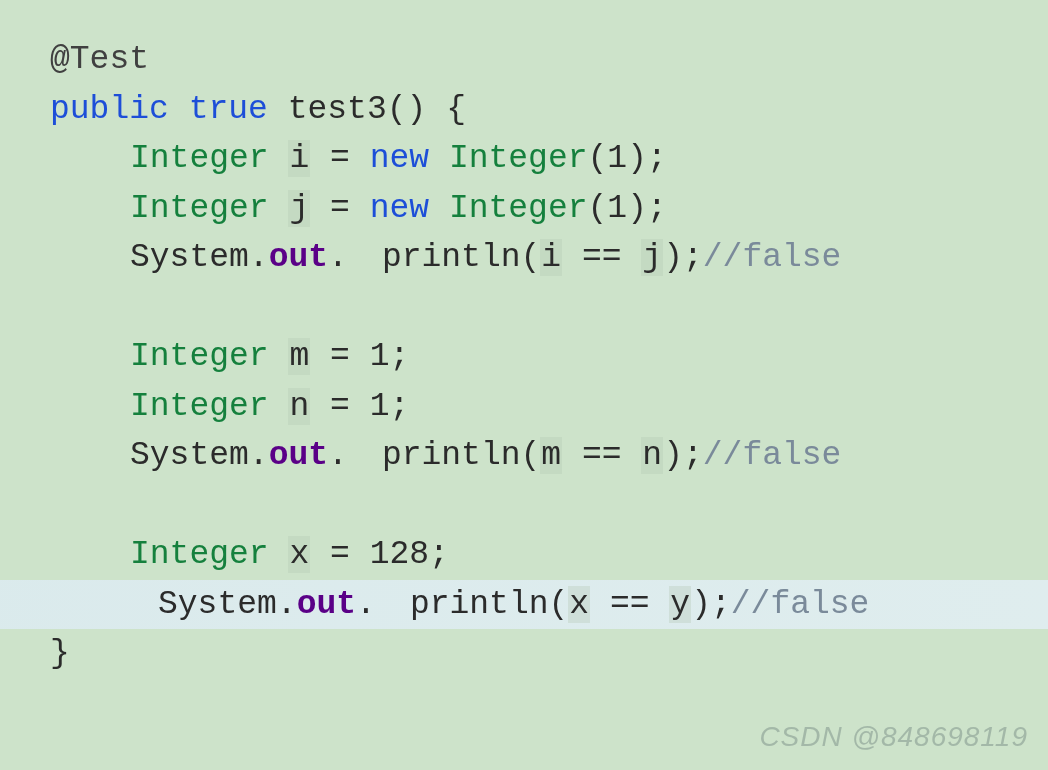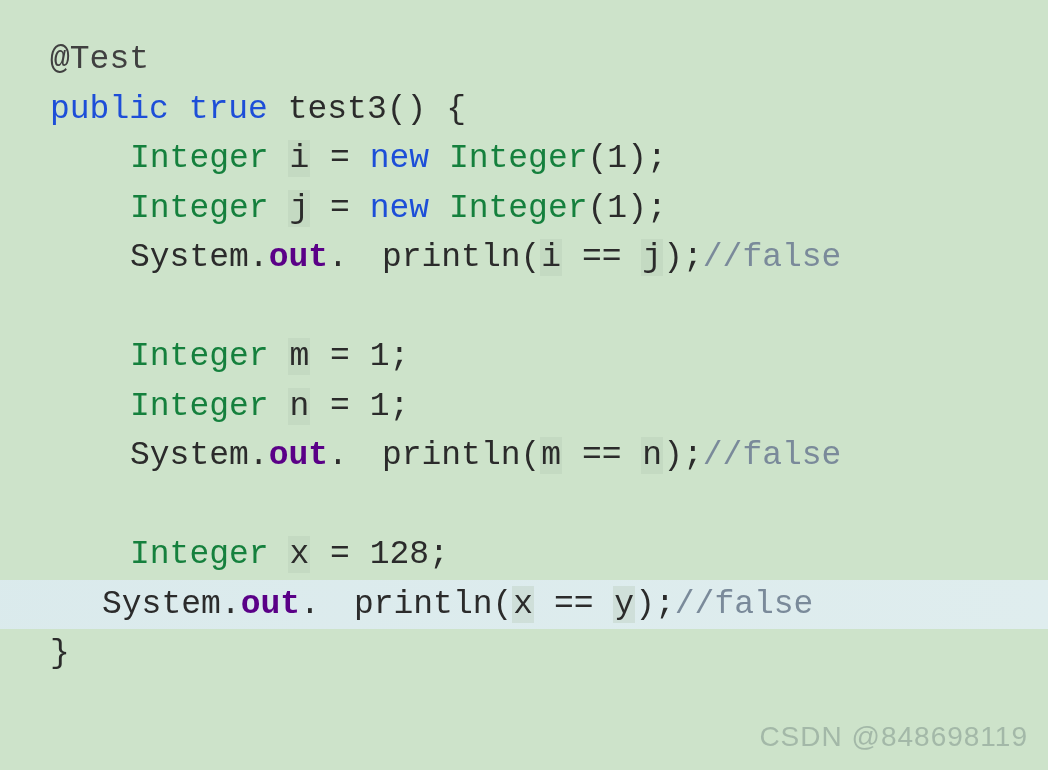--- a/index.html
+++ b/index.html
@@ -51,32 +51,33 @@
     }
     .comment {
       color: #7a8a9a;
     }
     .punct {
       color: #2b2b2b;
     }
     .highlight-line {
       background: linear-gradient(to right, rgba(220,235,240,0.9), rgba(225,238,242,0.9));
       margin-left: -50px;
-      padding-left: 22px;
+      padding-left: 78px;
       margin-right: -40px;
       padding-right: 40px;
     }
     .watermark {
       position: absolute;
       bottom: 12px;
       right: 20px;
       color: rgba(130,150,140,0.55);
       font-size: 28px;
       font-family: Arial, sans-serif;
       letter-spacing: 1px;
+      font-style: italic;
     }
     .hl {
       background: rgba(180,200,180,0.35);
       padding: 0 1px;
     }
   </style>
 </head>
 <body>
 
 <div class="code-container">

